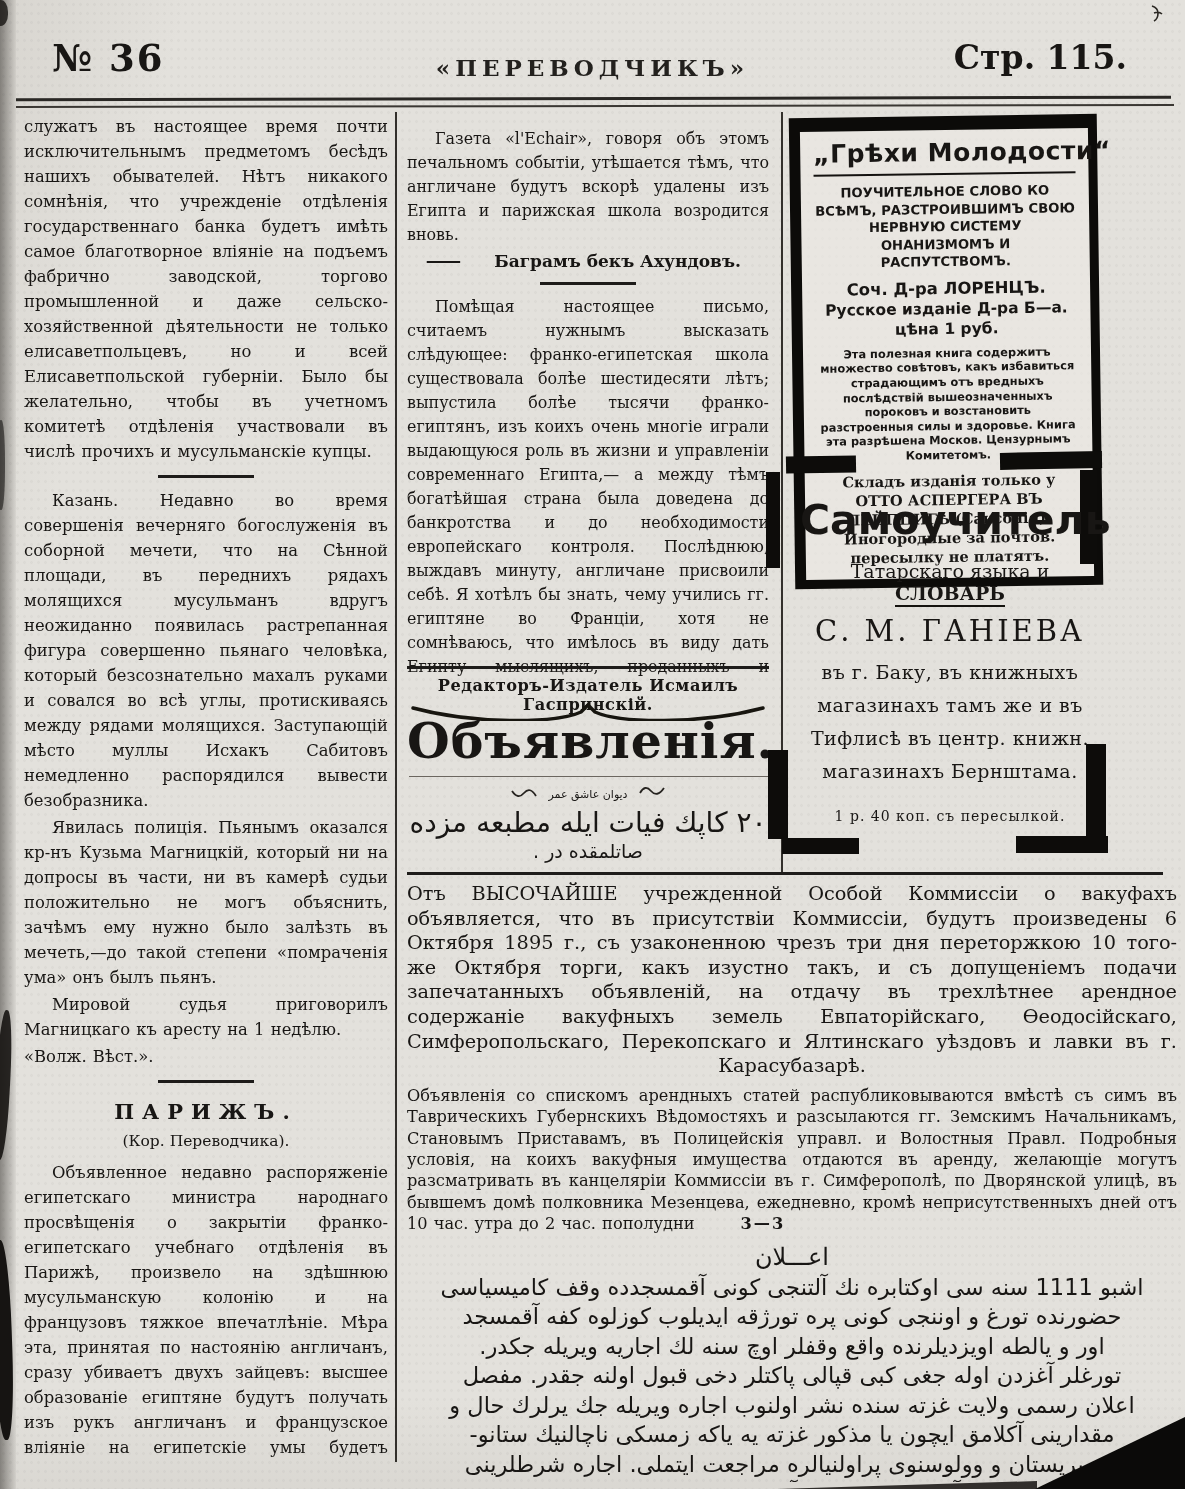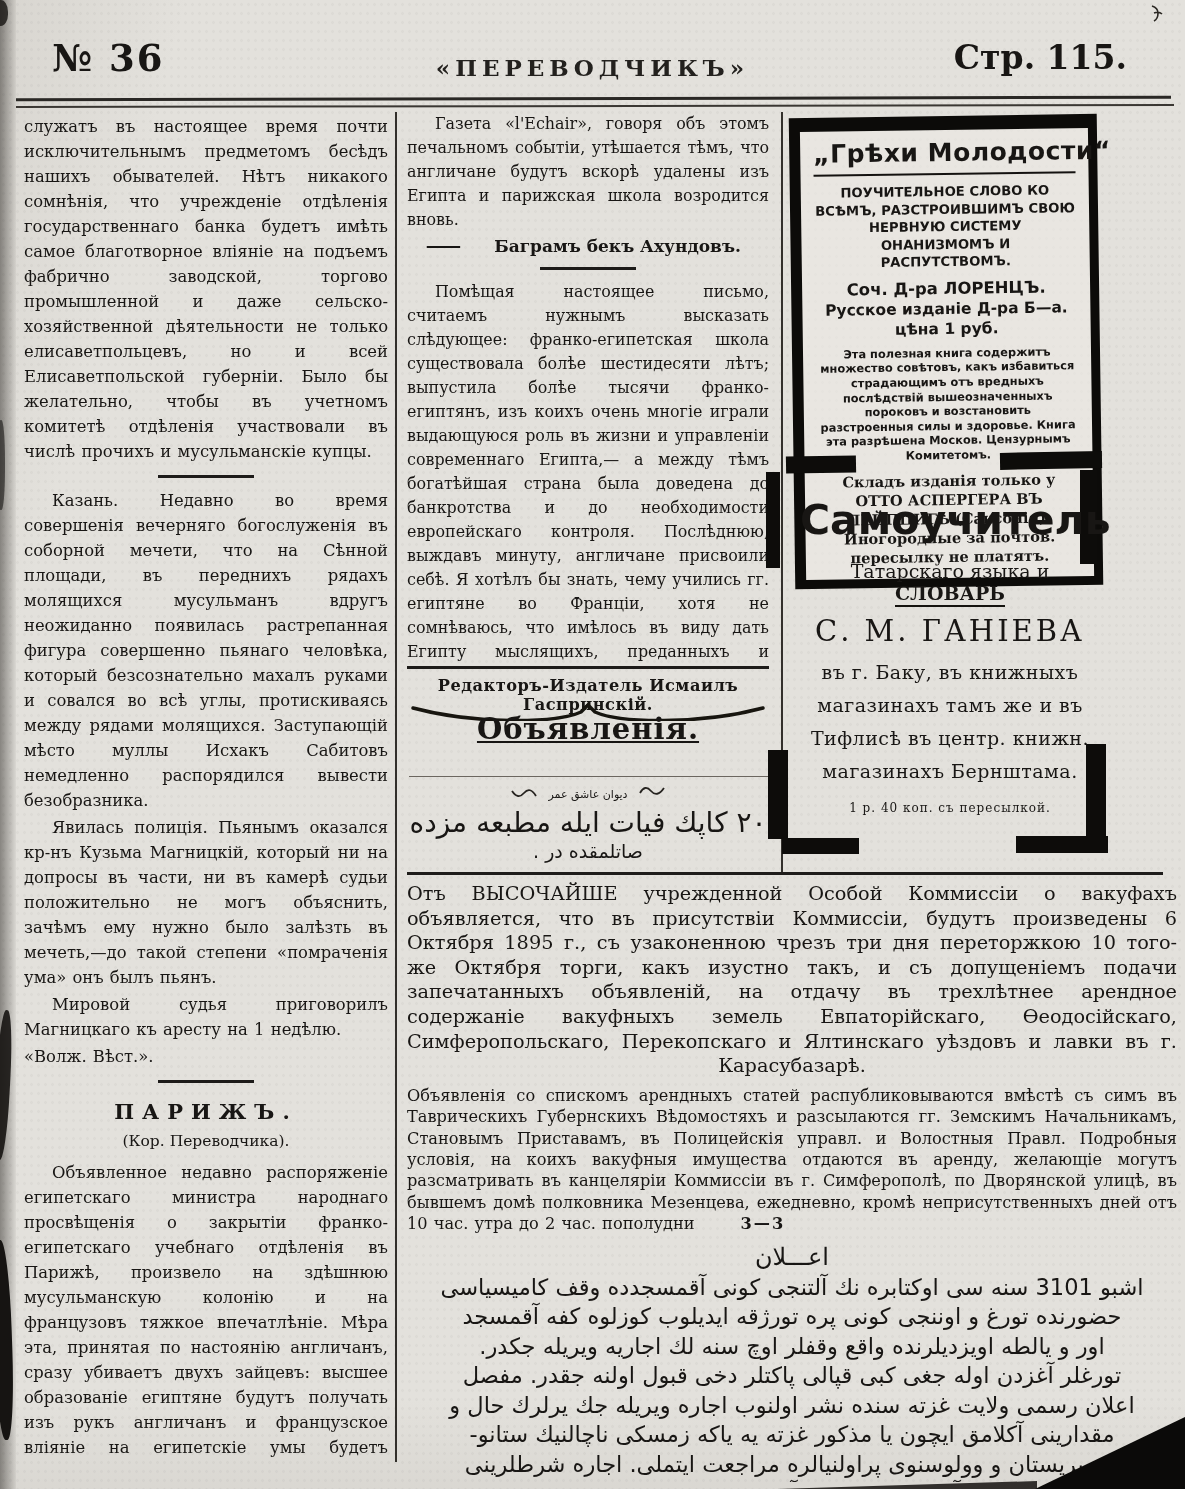--- a/index.html
+++ b/index.html
@@ -28,29 +28,29 @@
   .hairline    { position:absolute; left:409px; top:776px; width:360px; height:1.3px; background:#6b665f; }
   
   .col { position:absolute; }
   .col p { margin:0 0 2px 0; font-size:16.4px; line-height:25px; text-align:justify; word-spacing:1px; }
   .ind { text-indent:28px; }
   .sep { width:96px; height:0; border-top:3px solid #1d1b19; margin:11px auto 10px auto; }
   .src-line { text-align:right; padding-right:38px; font-size:16.5px; margin:4px 0 0 0; }
   .sec-title { text-align:center; font-size:21px; font-weight:bold; letter-spacing:8px; margin:16px 0 8px 0; }
   .sec-sub   { text-align:center; font-size:15.5px; margin:0 0 10px 0; }
   .col1 { left:24px; top:114px; width:364px; height:1352px; overflow:hidden; }
-  .col2 { left:407px; top:112px; width:362px; height:552px; overflow:hidden; }
+  .col2 { left:407px; top:127px; width:362px; height:552px; overflow:hidden; }
   .col2 p { font-size:15.9px; line-height:24px; }
   .sig1 { text-align:center; font-size:17px; font-weight:bold; margin-top:4px; }
   .sig1 .dash { display:inline-block; margin-right:42px; transform:scaleX(2.2); }
   
   .editor-rule { position:absolute; left:407px; top:666px; width:362px; height:2.6px; background:#1d1b19; }
   .editor-line { position:absolute; left:407px; top:676px; width:362px; text-align:center; font-size:16.2px; font-weight:bold; letter-spacing:0.5px; }
   .brace-wrap  { position:absolute; left:407px; top:701px; width:362px; height:20px; }
-  .ads-heading { position:absolute; left:407px; top:712px; width:362px; text-align:center; font-size:29px; font-weight:bold; letter-spacing:1px;text-decoration:underline; }
+  .ads-heading { position:absolute; left:407px; top:712px; width:362px; text-align:center; font-size:49px; font-weight:bold; letter-spacing:1px; }
   
   .arabic-ad { position:absolute; left:407px; top:782px; width:362px; text-align:center; direction:rtl;
                font-family:"DejaVu Sans", sans-serif; }
   .arabic-ad .l1 { font-size:11px;  line-height:26px; }
   .arabic-ad .l2 { font-size:28px;  line-height:30px; }
   .arabic-ad .l3 { font-size:19px;  line-height:27px; }
   .flourish { display:inline-block; vertical-align:middle; margin:0 8px; }
   
   .ad1 {
     position:absolute; left:792px; top:116px; width:262px;
@@ -66,21 +66,21 @@
   .ad1 .ln3 { font-size:15.5px; font-weight:bold; margin:2px 0 8px 0; }
   .ad1 .small { font-size:11.4px; font-weight:bold; line-height:14.6px; margin:0 0 8px 0; text-align:center; }
   .ad1 .depot { font-size:14.6px; font-weight:bold; line-height:19px; font-family:"DejaVu Serif", serif; margin:0; }
   .ad2 { position:absolute; left:800px; top:470px; width:300px; text-align:center; }
   .ad2 .t   { font-family:"DejaVu Sans", sans-serif; font-size:41px; font-weight:bold; margin-top:26px; }
   .ad2 .sub { font-size:19px; margin-top:16px; }
   .ad2 .sub b { border-bottom:2.4px solid #15130f; padding-bottom:1px; }
   .ad2 .body { font-size:19px; line-height:35px; margin-top:10px; letter-spacing:1px; }
   .ad2 .name { font-size:29px; letter-spacing:3px; margin-top:10px; }
   .ad2 .addr { font-size:19px; line-height:33px; margin-top:8px; letter-spacing:0.5px; }
-  .ad2 .price{ font-size:12px; margin-top:13px; letter-spacing:1px; }
+  .ad2 .price{ font-size:14px; margin-top:20px; letter-spacing:1px; }
   .bracket { position:absolute; background:#0d0c0a; }
   
   .b-tl-h { left:786px;  top:456px; width:70px;  height:17px; transform:rotate(-1deg);}
   .b-tr-h { left:1000px; top:452px; width:102px; height:17px; transform:rotate(-1deg);}
   .b-tl-v { left:766px;  top:472px; width:14px;  height:96px; }
   .b-tr-v { left:1080px; top:470px; width:17px;  height:94px; }
   .b-bl-v { left:768px;  top:750px; width:20px;  height:89px; }
   .b-bl-h { left:782px;  top:838px; width:77px;  height:16px; }
   .b-br-v { left:1086px; top:744px; width:20px;  height:92px; }
   .b-br-h { left:1016px; top:836px; width:92px;  height:17px; }
@@ -198,21 +198,21 @@
     <div class="price">1 р. 40 коп. съ пересылкой.</div>
   </div>
 
   <div class="wide">
     <p class="p1">Отъ ВЫСОЧАЙШЕ учрежденной Особой Коммиссіи о вакуфахъ объявляется, что въ присутствіи Коммиссіи, будутъ произведены 6 Октября 1895 г., съ узаконенною чрезъ три дня переторжкою 10 того-же Октября торги, какъ изустно такъ, и съ допущеніемъ подачи запечатанныхъ объявленій, на отдачу въ трехлѣтнее арендное содержаніе вакуфныхъ земель Евпаторійскаго, Ѳеодосійскаго, Симферопольскаго, Перекопскаго и Ялтинскаго уѣздовъ и лавки въ г. Карасубазарѣ.</p>
     <p class="p2">
       <span>Объявленія со спискомъ арендныхъ статей распубликовываются вмѣстѣ съ симъ въ Таврическихъ Губернскихъ Вѣдомостяхъ и разсылаются гг. Земскимъ Начальникамъ, Становымъ Приставамъ, въ Полицейскія управл. и Волостныя Правл. Подробныя условія, на коихъ вакуфныя имущества отдаются въ аренду, желающіе могутъ разсматривать въ канцеляріи Коммиссіи въ г. Симферополѣ, по Дворянской улицѣ, въ бывшемъ домѣ полковника Мезенцева, ежедневно, кромѣ неприсутственныхъ дней отъ 10 час. утра до 2 час. пополудни</span><span class="tail">3—3</span>
     </p>
     <div class="ar-head">اعـــلان</div>
     <div class="ar-body">
-      <div>اشبو 3101 سنه سی اوكتابره نك آلتنجی كونی آقمسجدده وقف كاميسياسی</div>
+      <div>اشبو 1111 سنه سی اوكتابره نك آلتنجی كونی آقمسجدده وقف كاميسياسی</div>
       <div>حضورنده تورغ و اوننجی كونی پره تورژقه ايديلوب كوزلوه كفه آقمسجد</div>
       <div>اور و يالطه اويزديلرنده واقع وقفلر اوچ سنه لك اجاريه ويريله جكدر.</div>
       <div>تورغلر آغزدن اوله جغی كبی قپالی پاكتلر دخی قبول اولنه جقدر. مفصل</div>
       <div>اعلان رسمی ولايت غزته سنده نشر اولنوب اجاره ويريله جك يرلرك حال و</div>
       <div>مقدارينی آكلامق ايچون يا مذكور غزته يه ياكه زمسكی ناچالنيك ستانو-</div>
       <div>وی پريستان و وولوسنوی پراولنيالره مراجعت ايتملی. اجاره شرطلرينی</div>
       <div>آكلامق استيان آقمسجدده ديوان آچيق كونلرده صباح ساعت ١٠ دن</div>
 
     </div>
   </div>

